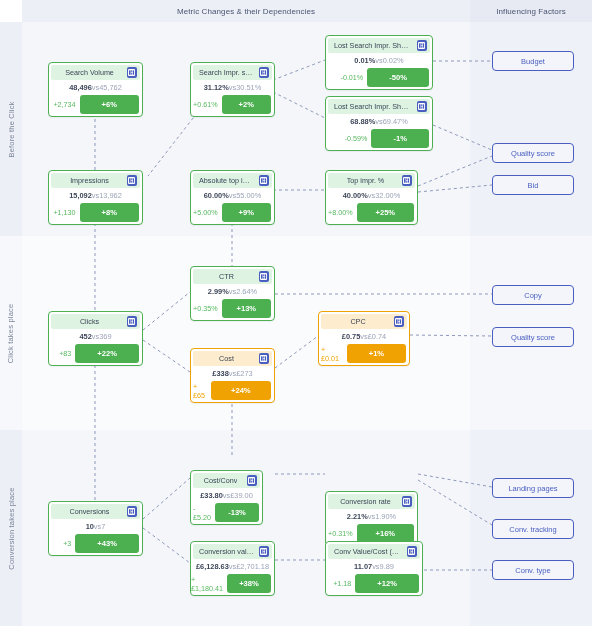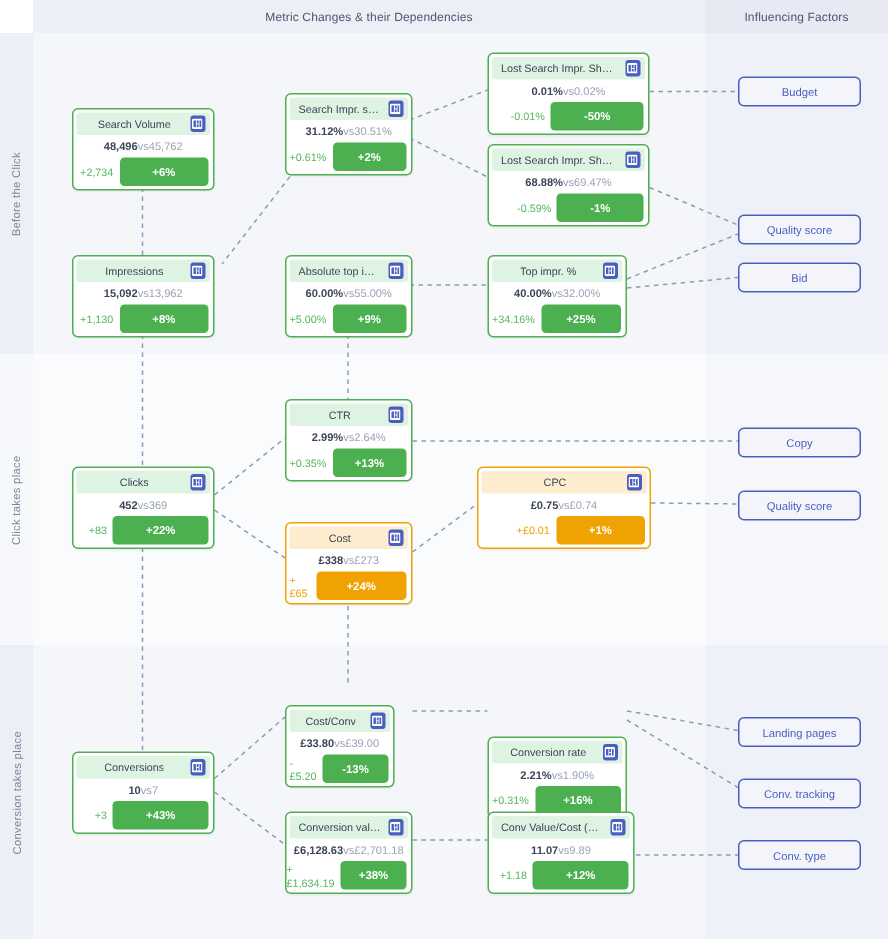--- a/index.html
+++ b/index.html
@@ -196,21 +196,21 @@
       <path d="M275,560 L325,560"></path>
 
       <path d="M418,474 L492,487"></path>
 
       <path d="M418,480 L492,525"></path>
 
       <path d="M418,570 L492,570"></path>
     </g>
   </svg>
 
-  <div class="card" style="left:48px;top:72px;width:95px;">
+  <div class="card" style="left:48px;top:62px;width:95px;">
     <div class="card-head">
       <span class="card-title">Search Volume</span>
       <span class="card-icon">
           <svg width="7" height="7" viewBox="0 0 7 7">
             <rect x="0" y="0" width="7" height="7" rx="1" fill="#fff"></rect>
             <rect x="1" y="1.3" width="1.6" height="4.4" fill="#4a5ec0"></rect>
             <rect x="3.2" y="1.3" width="1.2" height="2" fill="#4a5ec0"></rect>
             <rect x="3.2" y="3.9" width="1.2" height="1.8" fill="#4a5ec0"></rect>
             <rect x="5" y="1.3" width="1.1" height="4.4" fill="#4a5ec0"></rect>
           </svg>
@@ -359,21 +359,21 @@
             <rect x="5" y="1.3" width="1.1" height="4.4" fill="#4a5ec0"></rect>
           </svg>
         </span>
     </div>
     <div class="card-vals">
       <span class="v-now">40.00%</span>
       <span class="v-vs">vs</span>
       <span class="v-prev">32.00%</span>
     </div>
     <div class="card-delta">
-      <span class="d-abs">+34.16%</span>
+      <span class="d-abs">+8.00%</span>
       <span class="d-pct">+25%</span>
     </div>
   </div>
 
   <div class="card" style="left:190px;top:266px;width:85px;">
     <div class="card-head">
       <span class="card-title">CTR</span>
       <span class="card-icon">
           <svg width="7" height="7" viewBox="0 0 7 7">
             <rect x="0" y="0" width="7" height="7" rx="1" fill="#fff"></rect>
@@ -412,21 +412,21 @@
       <span class="v-now">452</span>
       <span class="v-vs">vs</span>
       <span class="v-prev">369</span>
     </div>
     <div class="card-delta">
       <span class="d-abs">+83</span>
       <span class="d-pct">+22%</span>
     </div>
   </div>
 
-  <div class="card orange" style="left:318px;top:311px;width:116px;">
+  <div class="card orange" style="left:318px;top:311px;width:92px;">
     <div class="card-head">
       <span class="card-title">CPC</span>
       <span class="card-icon">
           <svg width="7" height="7" viewBox="0 0 7 7">
             <rect x="0" y="0" width="7" height="7" rx="1" fill="#fff"></rect>
             <rect x="1" y="1.3" width="1.6" height="4.4" fill="#4a5ec0"></rect>
             <rect x="3.2" y="1.3" width="1.2" height="2" fill="#4a5ec0"></rect>
             <rect x="3.2" y="3.9" width="1.2" height="1.8" fill="#4a5ec0"></rect>
             <rect x="5" y="1.3" width="1.1" height="4.4" fill="#4a5ec0"></rect>
           </svg>
@@ -551,21 +551,21 @@
             <rect x="5" y="1.3" width="1.1" height="4.4" fill="#4a5ec0"></rect>
           </svg>
         </span>
     </div>
     <div class="card-vals">
       <span class="v-now">£6,128.63</span>
       <span class="v-vs">vs</span>
       <span class="v-prev">£2,701.18</span>
     </div>
     <div class="card-delta">
-      <span class="d-abs">+£1,634.19</span>
+      <span class="d-abs">+£1,180.41</span>
       <span class="d-pct">+38%</span>
     </div>
   </div>
 
   <div class="card" style="left:325px;top:541px;width:98px;">
     <div class="card-head">
       <span class="card-title">Conv Value/Cost (ROAS)</span>
       <span class="card-icon">
           <svg width="7" height="7" viewBox="0 0 7 7">
             <rect x="0" y="0" width="7" height="7" rx="1" fill="#fff"></rect>

